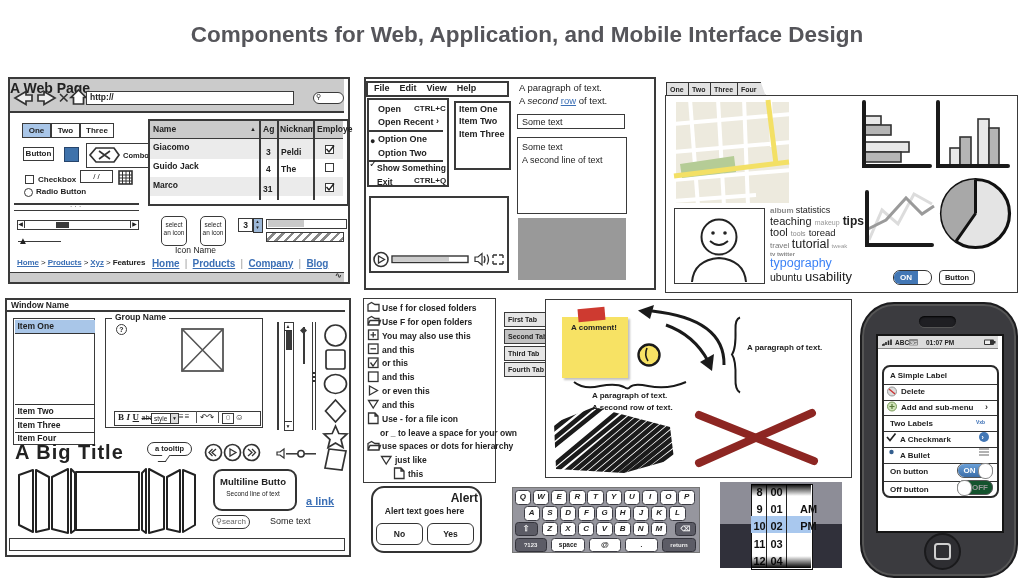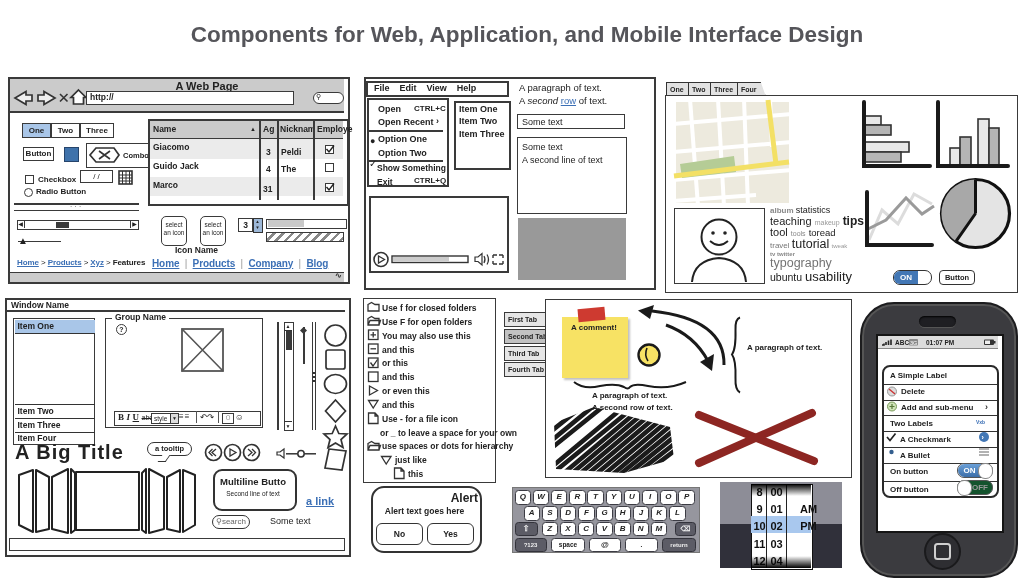--- a/index.html
+++ b/index.html
@@ -7,21 +7,21 @@
 .b1{position:absolute;border:1.5px solid #3a3a3a;background:#fff}
 .lnk{color:#3b6fb5;text-decoration:underline;font-weight:bold}
 .gray{background:#cbcbcb}
 svg{position:absolute;overflow:visible}
 </style></head>
 <body>
 <div class="ab" style="left:30px;right:0;top:22px;text-align:center;font-size:22.5px;font-weight:bold;color:#55555a">Components for Web, Application, and Mobile Interface Design</div>
 
 <div class="bx" style="left:8px;top:77px;width:338px;height:203px"></div>
 <div class="ab gray" style="left:10px;top:79px;width:334px;height:32px;border-bottom:2px solid #3a3a3a"></div>
-<div class="ab" style="left:10px;top:80px;width:394px;text-align:center;font-size:11px;font-weight:bold">A Web Page</div>
+<div class="ab" style="left:10px;top:80px;width:394px;font-size:14px;font-weight:bold">A Web Page</div>
 <svg class="ab" style="left:12px;top:85px" width="74" height="24" viewBox="0 0 74 24">
  <path d="M14 6.5 L14 10 L20 10 L20 16 L14 16 L14 19.5 L3 13 Z" fill="#efefef" stroke="#333" stroke-width="1.7"></path>
  <path d="M32 6.5 L32 10 L26 10 L26 16 L32 16 L32 19.5 L43 13 Z" fill="#efefef" stroke="#333" stroke-width="1.7"></path>
  <path d="M48 9 L55.5 16.5 M55.5 9 L48 16.5" stroke="#333" stroke-width="1.6" fill="none"></path>
  <path d="M66.5 5 L74 12.5 L71.5 12.5 L71.5 19 L61.5 19 L61.5 12.5 L59 12.5 Z" fill="#fff" stroke="#333" stroke-width="1.7"></path>
 </svg>
 <div class="b1" style="left:86px;top:91px;width:203px;height:12px;font-size:8.5px;font-weight:bold;padding-left:3px">http://</div>
 <div class="b1" style="left:313px;top:92px;width:29px;height:10px;border-radius:6px;font-size:7px">&nbsp;⚲</div>
 
 <div class="b1" style="left:22px;top:123px;width:27px;height:13px;background:#a9c6e8;text-align:center;font-size:8px;font-weight:bold;line-height:13px">One</div>
@@ -55,21 +55,21 @@
 <div class="b1" style="left:17px;top:220px;width:120px;height:8px"></div>
 <div class="ab" style="left:17px;top:220px;width:7px;height:8px;border-right:1.4px solid #3a3a3a;font-size:6px;line-height:9px;text-align:center">◀</div>
 <div class="ab" style="left:130px;top:220px;width:7px;height:8px;border-left:1.4px solid #3a3a3a;font-size:6px;line-height:9px;text-align:center">▶</div>
 <div class="ab" style="left:56px;top:221.5px;width:13px;height:6.5px;background:#3a3a3a"></div>
 
 <div class="ab" style="left:18px;top:240.5px;width:43px;height:1.6px;background:#3a3a3a"></div>
 <div class="ab" style="left:18px;top:235px;font-size:10px">▲</div>
 
 <div class="b1" style="left:161px;top:216px;width:24px;height:24px;border-radius:5px;font-size:6.5px;text-align:center;padding-top:4px;line-height:7.5px">select<br>an icon</div>
 <div class="b1" style="left:200px;top:216px;width:24px;height:24px;border-radius:5px;font-size:6.5px;text-align:center;padding-top:4px;line-height:7.5px">select<br>an icon</div>
-<div class="ab" style="left:175px;top:244.5px;font-size:8.5px;font-weight:bold">Icon Name</div>
+<div class="ab" style="left:175px;top:244.5px;font-size:8.5px;font-weight:normal">Icon Name</div>
 
 <div class="b1" style="left:238px;top:218px;width:13px;height:12px;font-size:8.5px;font-weight:bold;text-align:center;line-height:12px">3</div>
 <div class="ab" style="left:252.5px;top:218px;width:8px;height:13px;background:#9db8d8;border:1px solid #333;font-size:4.5px;line-height:6px;text-align:center;color:#222">▲<br>▼</div>
 
 <div class="b1" style="left:266px;top:218.5px;width:79px;height:8px"></div>
 <div class="ab" style="left:267.5px;top:220px;width:36px;height:6.5px;background:#c9c9c9"></div>
 <div class="b1" style="left:266px;top:231.5px;width:76px;height:8px;background:repeating-linear-gradient(135deg,#fff 0 4px,#888 4px 6.5px)"></div>
 
 <div class="ab" style="left:17px;top:257.5px;font-size:8px;letter-spacing:-0.1px"><span class="lnk">Home</span> &gt; <span class="lnk">Products</span> &gt; <span class="lnk">Xyz</span> &gt; <b>Features</b></div>
 <div class="ab" style="left:152px;top:257.5px;font-size:10px;letter-spacing:-0.1px;color:#999"><span class="lnk">Home</span> &nbsp;|&nbsp; <span class="lnk">Products</span> &nbsp;|&nbsp; <span class="lnk">Company</span> &nbsp;|&nbsp; <span class="lnk">Blog</span></div>
@@ -177,21 +177,21 @@
     <circle cx="51" cy="25" r="1.8" fill="#222"></circle>
  <path d="M36 33 Q45 41 54 33" fill="none" stroke="#222" stroke-width="1.8"></path>
  <path d="M18 74 Q20 52 45 50 Q70 52 72 74" fill="none" stroke="#222" stroke-width="2"></path>
 </svg>
 
 <div class="ab" style="left:770px;top:205px;font-size:8px;color:#888;font-weight:bold">album <span style="color:#222;font-weight:normal;font-size:9px">statistics</span></div>
 <div class="ab" style="left:770px;top:214px;font-size:11px;color:#222">teaching <span style="font-size:7px;color:#999">makeup</span> <b style="font-size:12px">tips</b></div>
 <div class="ab" style="left:770px;top:226px;font-size:11px;color:#222">tool <span style="font-size:7px;color:#888">tools</span> <span style="font-size:9.5px">toread</span></div>
 <div class="ab" style="left:770px;top:237px;font-size:8px;color:#777">travel <span style="font-size:12.5px;color:#222">tutorial</span> <span style="font-size:6px;color:#999">tweak</span></div>
 <div class="ab" style="left:770px;top:251px;font-size:6px;color:#888;font-weight:bold">tv twitter</div>
-<div class="ab" style="left:770px;top:256px;font-size:12.5px;color:#737373">typography</div>
+<div class="ab" style="left:770px;top:256px;font-size:12.5px;color:#3b82f6">typography</div>
 <div class="ab" style="left:770px;top:269px;font-size:10.5px;color:#222">ubuntu <span style="font-size:13px">usability</span></div>
 
 <svg class="ab" style="left:858px;top:100px" width="76" height="71" viewBox="0 0 76 71">
  <rect x="7" y="16" width="16" height="9" fill="#e8e8e8" stroke="#333" stroke-width="1.6"></rect>
  <rect x="7" y="25" width="26" height="10" fill="#b5b5b5" stroke="#333" stroke-width="1.6"></rect>
  <rect x="7" y="42" width="44" height="10" fill="#e8e8e8" stroke="#333" stroke-width="1.6"></rect>
  <rect x="7" y="52" width="36" height="10" fill="#b5b5b5" stroke="#333" stroke-width="1.6"></rect>
  <path d="M6 2 L6 66 L72 66" fill="none" stroke="#1a1a1a" stroke-width="4" stroke-linecap="round"></path>
 </svg>
 

